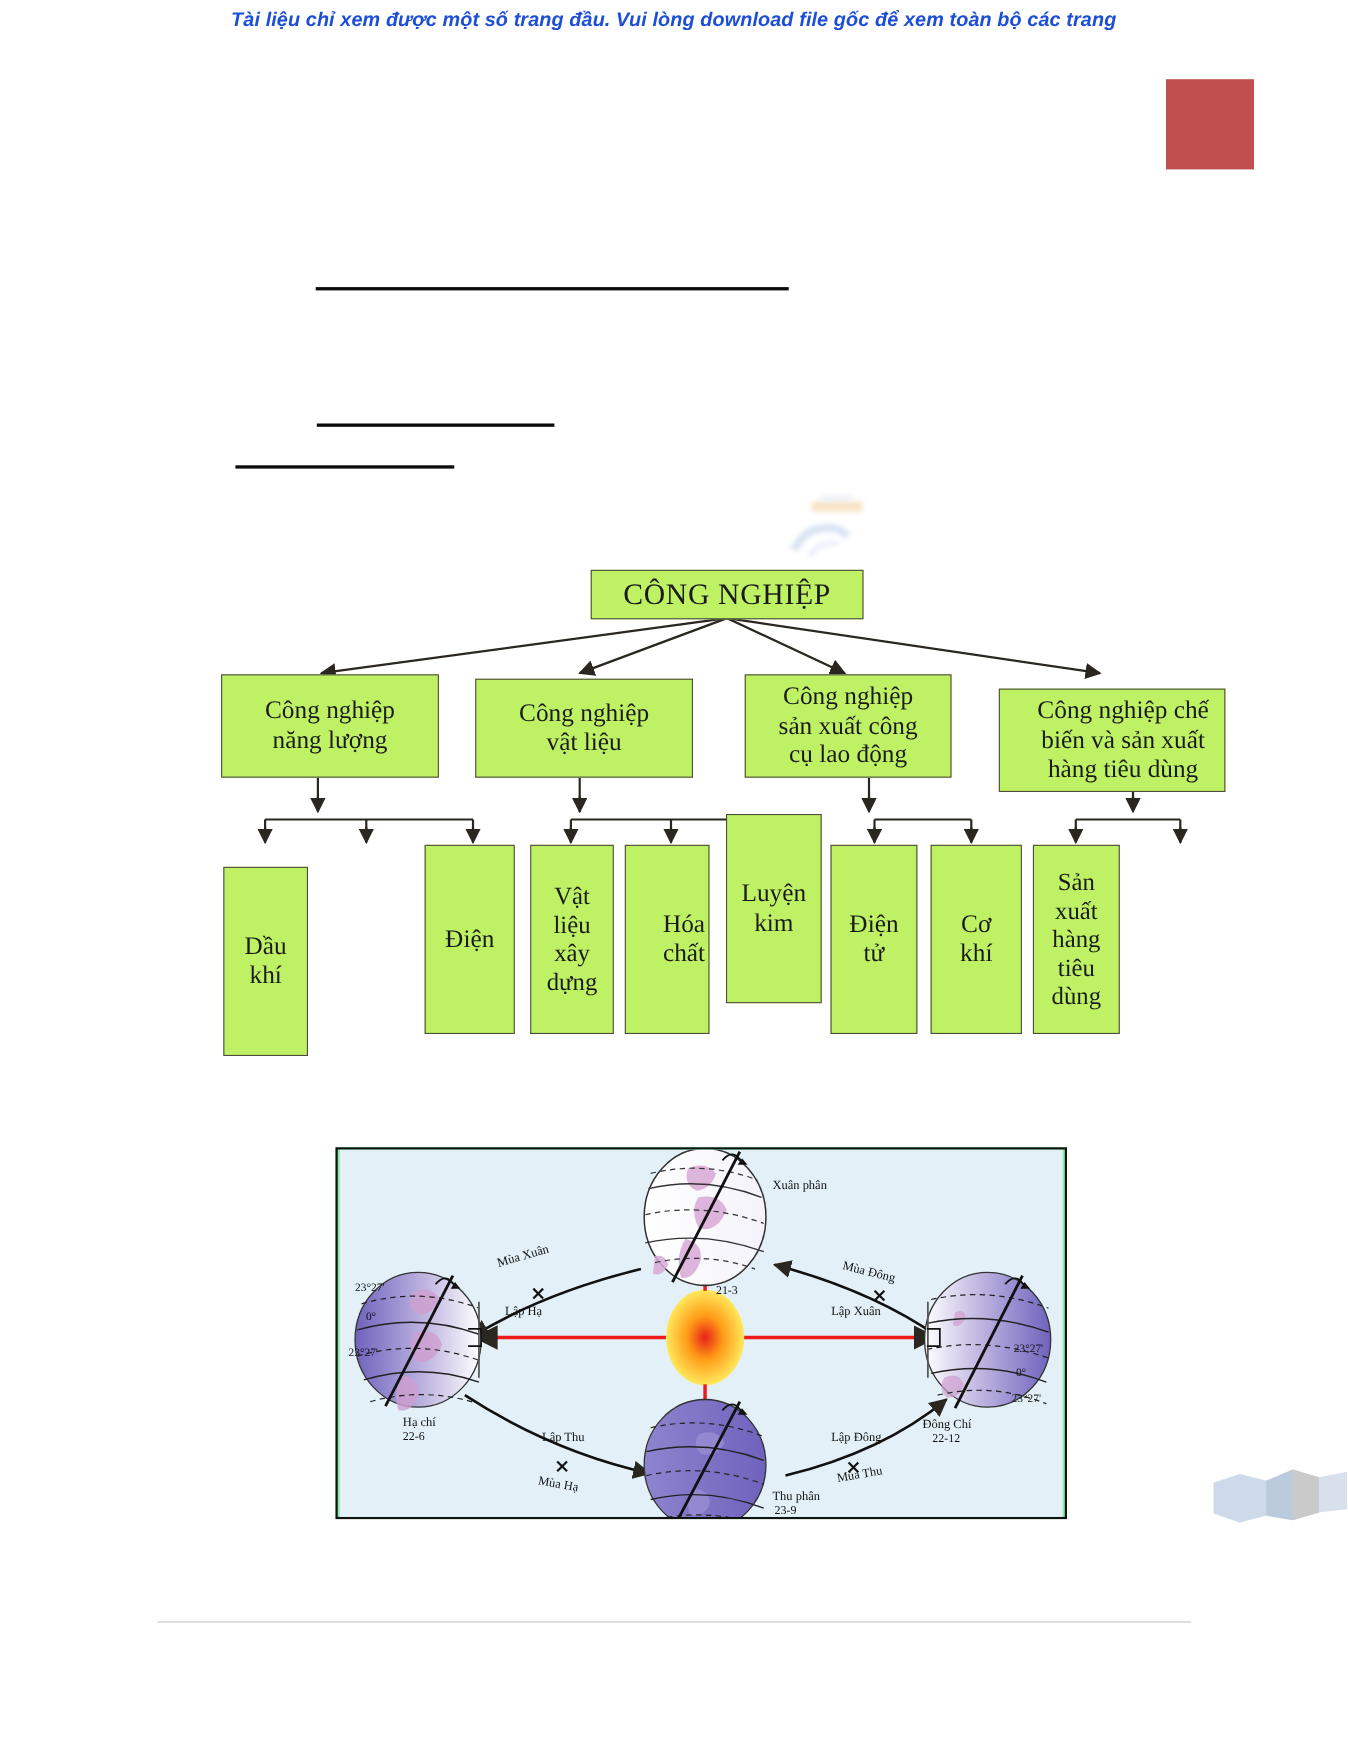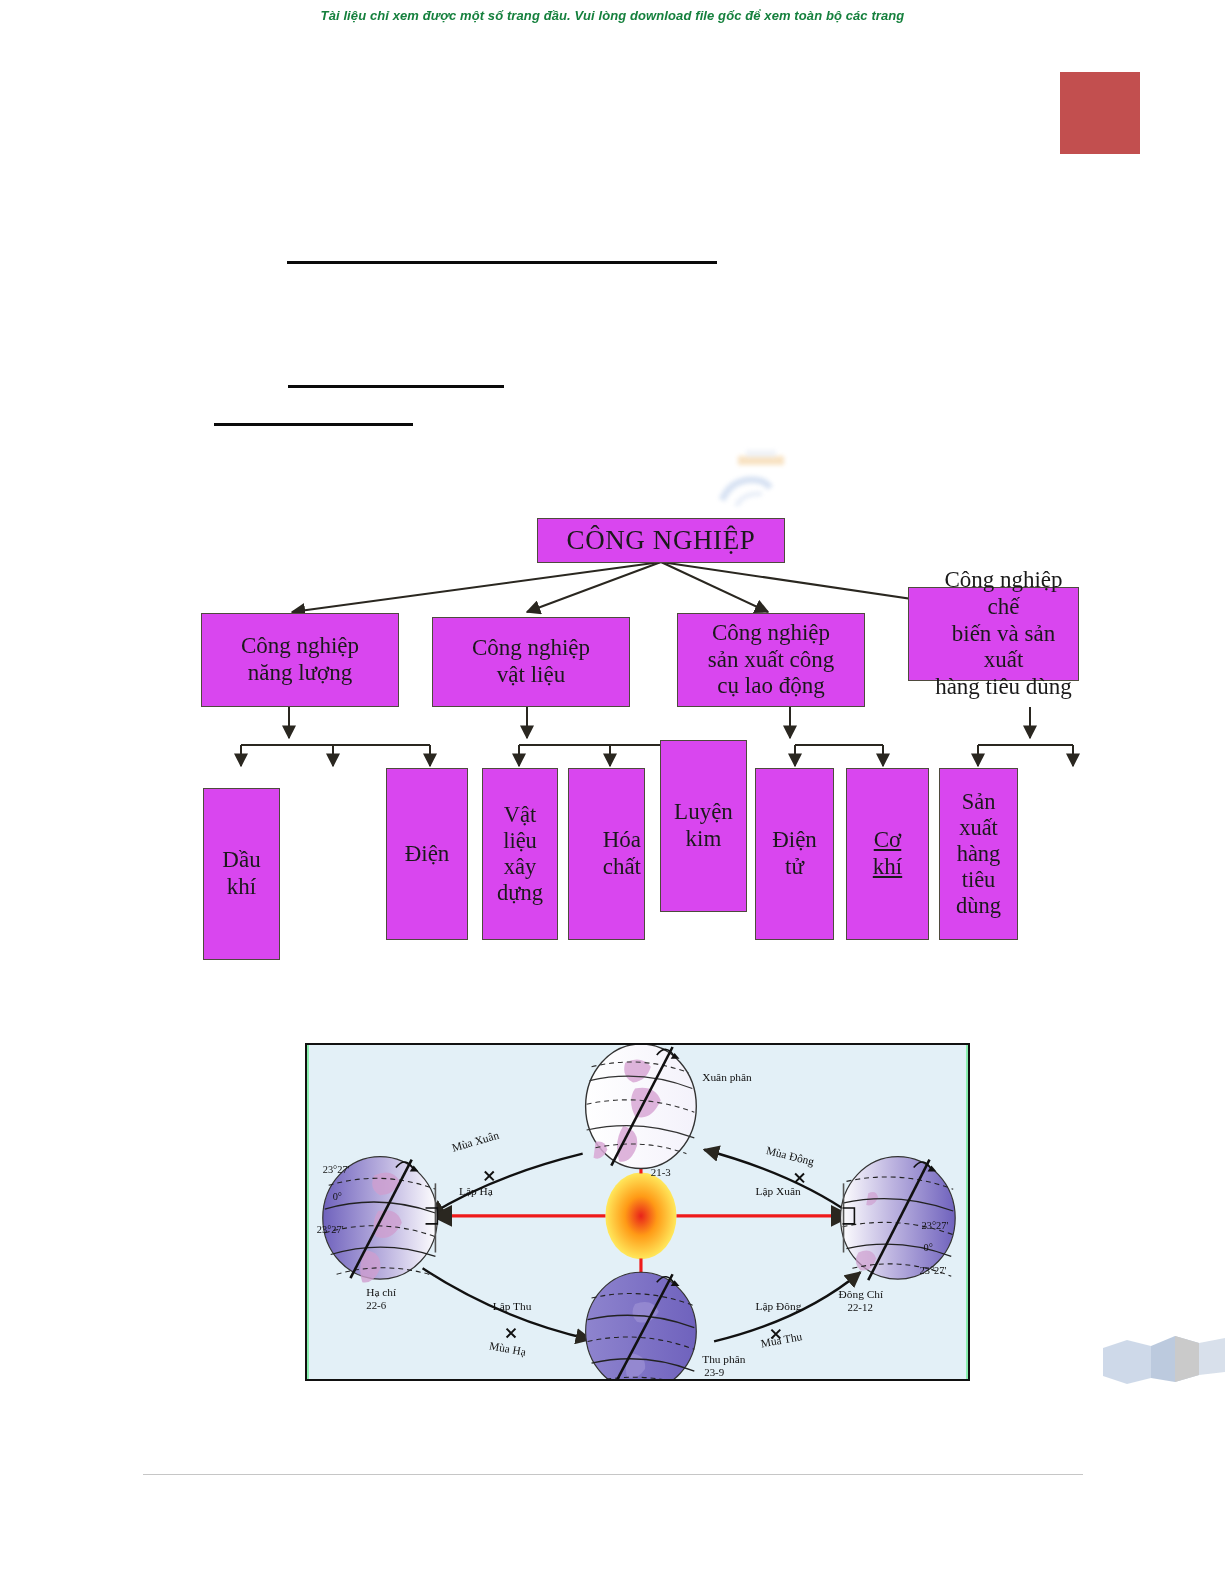--- a/index.html
+++ b/index.html
@@ -8,43 +8,43 @@
     width:1225px;height:1585px;position:relative;overflow:hidden;
     font-family:"Liberation Serif","DejaVu Serif",serif;
     color:#1a1a1a;
   }
   .page{position:absolute;inset:0;background:#fff;}
 
   
   .notice{
     position:absolute;left:0;top:8px;width:1225px;text-align:center;
     font-family:"Liberation Sans","DejaVu Sans",sans-serif;
-    font-style:italic;font-weight:700;font-size:13px;letter-spacing:.1px;
-    color:#15803d;white-space:nowrap;
+    font-style:italic;font-weight:700;font-size:18px;letter-spacing:.1px;
+    color:#1d4ed8;white-space:nowrap;
   }
 
   
   .redblock{position:absolute;left:1060px;top:72px;width:80px;height:82px;background:#c24f4f;}
   .rule{position:absolute;background:#0a0a0a;height:3px;}
   .rule.r1{left:287px;top:261px;width:430px;}
   .rule.r2{left:288px;top:385px;width:216px;}
   .rule.r3{left:214px;top:423px;width:199px;}
   .footdiv{position:absolute;left:143px;top:1474px;width:940px;height:1px;background:#c6c6c6;}
 
   .watermark{
     position:absolute;left:690px;top:448px;width:150px;height:70px;
     opacity:.30;filter:blur(2.2px);pointer-events:none;
   }
 
   .grey-shape{position:absolute;left:1103px;top:1330px;width:122px;height:62px;opacity:.95;}
 
   
   .chart{position:absolute;left:0;top:0;width:1225px;height:1585px;pointer-events:none;}
   .node{
-    position:absolute;border:1.6px solid #4e4a3d;background:#d946ef;
+    position:absolute;border:1.6px solid #4e4a3d;background:#bef264;
     display:flex;align-items:center;justify-content:center;text-align:center;
     box-sizing:border-box;line-height:1.16;
   }
   .node .tx{display:block;width:100%;padding:0 3px;}
   .n-root{font-size:27px;letter-spacing:.6px;}
   .n-mid{font-size:23px;}
   .n-leaf{font-size:23px;}
   .n-leaf.tall{font-size:22.5px;}
 
   
@@ -177,21 +177,21 @@
 
   <div class="node n-mid" style="left:201px;top:613px;width:198px;height:94px;">
     <span class="tx">Công nghiệp<br>năng lượng</span>
   </div>
   <div class="node n-mid" style="left:432px;top:617px;width:198px;height:90px;">
     <span class="tx">Công nghiệp<br>vật liệu</span>
   </div>
   <div class="node n-mid" style="left:677px;top:613px;width:188px;height:94px;">
     <span class="tx">Công nghiệp<br>sản xuất công<br>cụ lao động</span>
   </div>
-  <div class="node n-mid" style="left:908px;top:587px;width:171px;height:94px;padding-left:20px;">
+  <div class="node n-mid" style="left:908px;top:626px;width:206px;height:94px;padding-left:20px;">
     <span class="tx">Công nghiệp chế<br>biến và sản xuất<br>hàng tiêu dùng</span>
   </div>
 
   <div class="node n-leaf" style="left:203px;top:788px;width:77px;height:172px;">
     <span class="tx">Dầu<br>khí</span>
   </div>
   <div class="node n-leaf" style="left:386px;top:768px;width:82px;height:172px;">
     <span class="tx">Điện</span>
   </div>
   <div class="node n-leaf tall" style="left:482px;top:768px;width:76px;height:172px;justify-content:center;">
@@ -199,21 +199,21 @@
   </div>
   <div class="node n-leaf" style="left:568px;top:768px;width:77px;height:172px;text-align:right;">
     <span class="tx">Hóa<br>chất</span>
   </div>
   <div class="node n-leaf" style="left:660px;top:740px;width:87px;height:172px;">
     <span class="tx">Luyện<br>kim</span>
   </div>
   <div class="node n-leaf" style="left:755px;top:768px;width:79px;height:172px;">
     <span class="tx">Điện<br>tử</span>
   </div>
-  <div class="node n-leaf" style="left:846px;top:768px;width:83px;height:172px;text-decoration:underline;">
+  <div class="node n-leaf" style="left:846px;top:768px;width:83px;height:172px;">
     <span class="tx">Cơ<br>khí</span>
   </div>
   <div class="node n-leaf tall" style="left:939px;top:768px;width:79px;height:172px;">
     <span class="tx">Sản<br>xuất<br>hàng<br>tiêu<br>dùng</span>
   </div>
 
   <div class="seasons">
     <svg viewBox="0 0 665 338" width="661" height="334">
       <rect x="0" y="0" width="665" height="338" fill="#e3f0f7"></rect>
 

